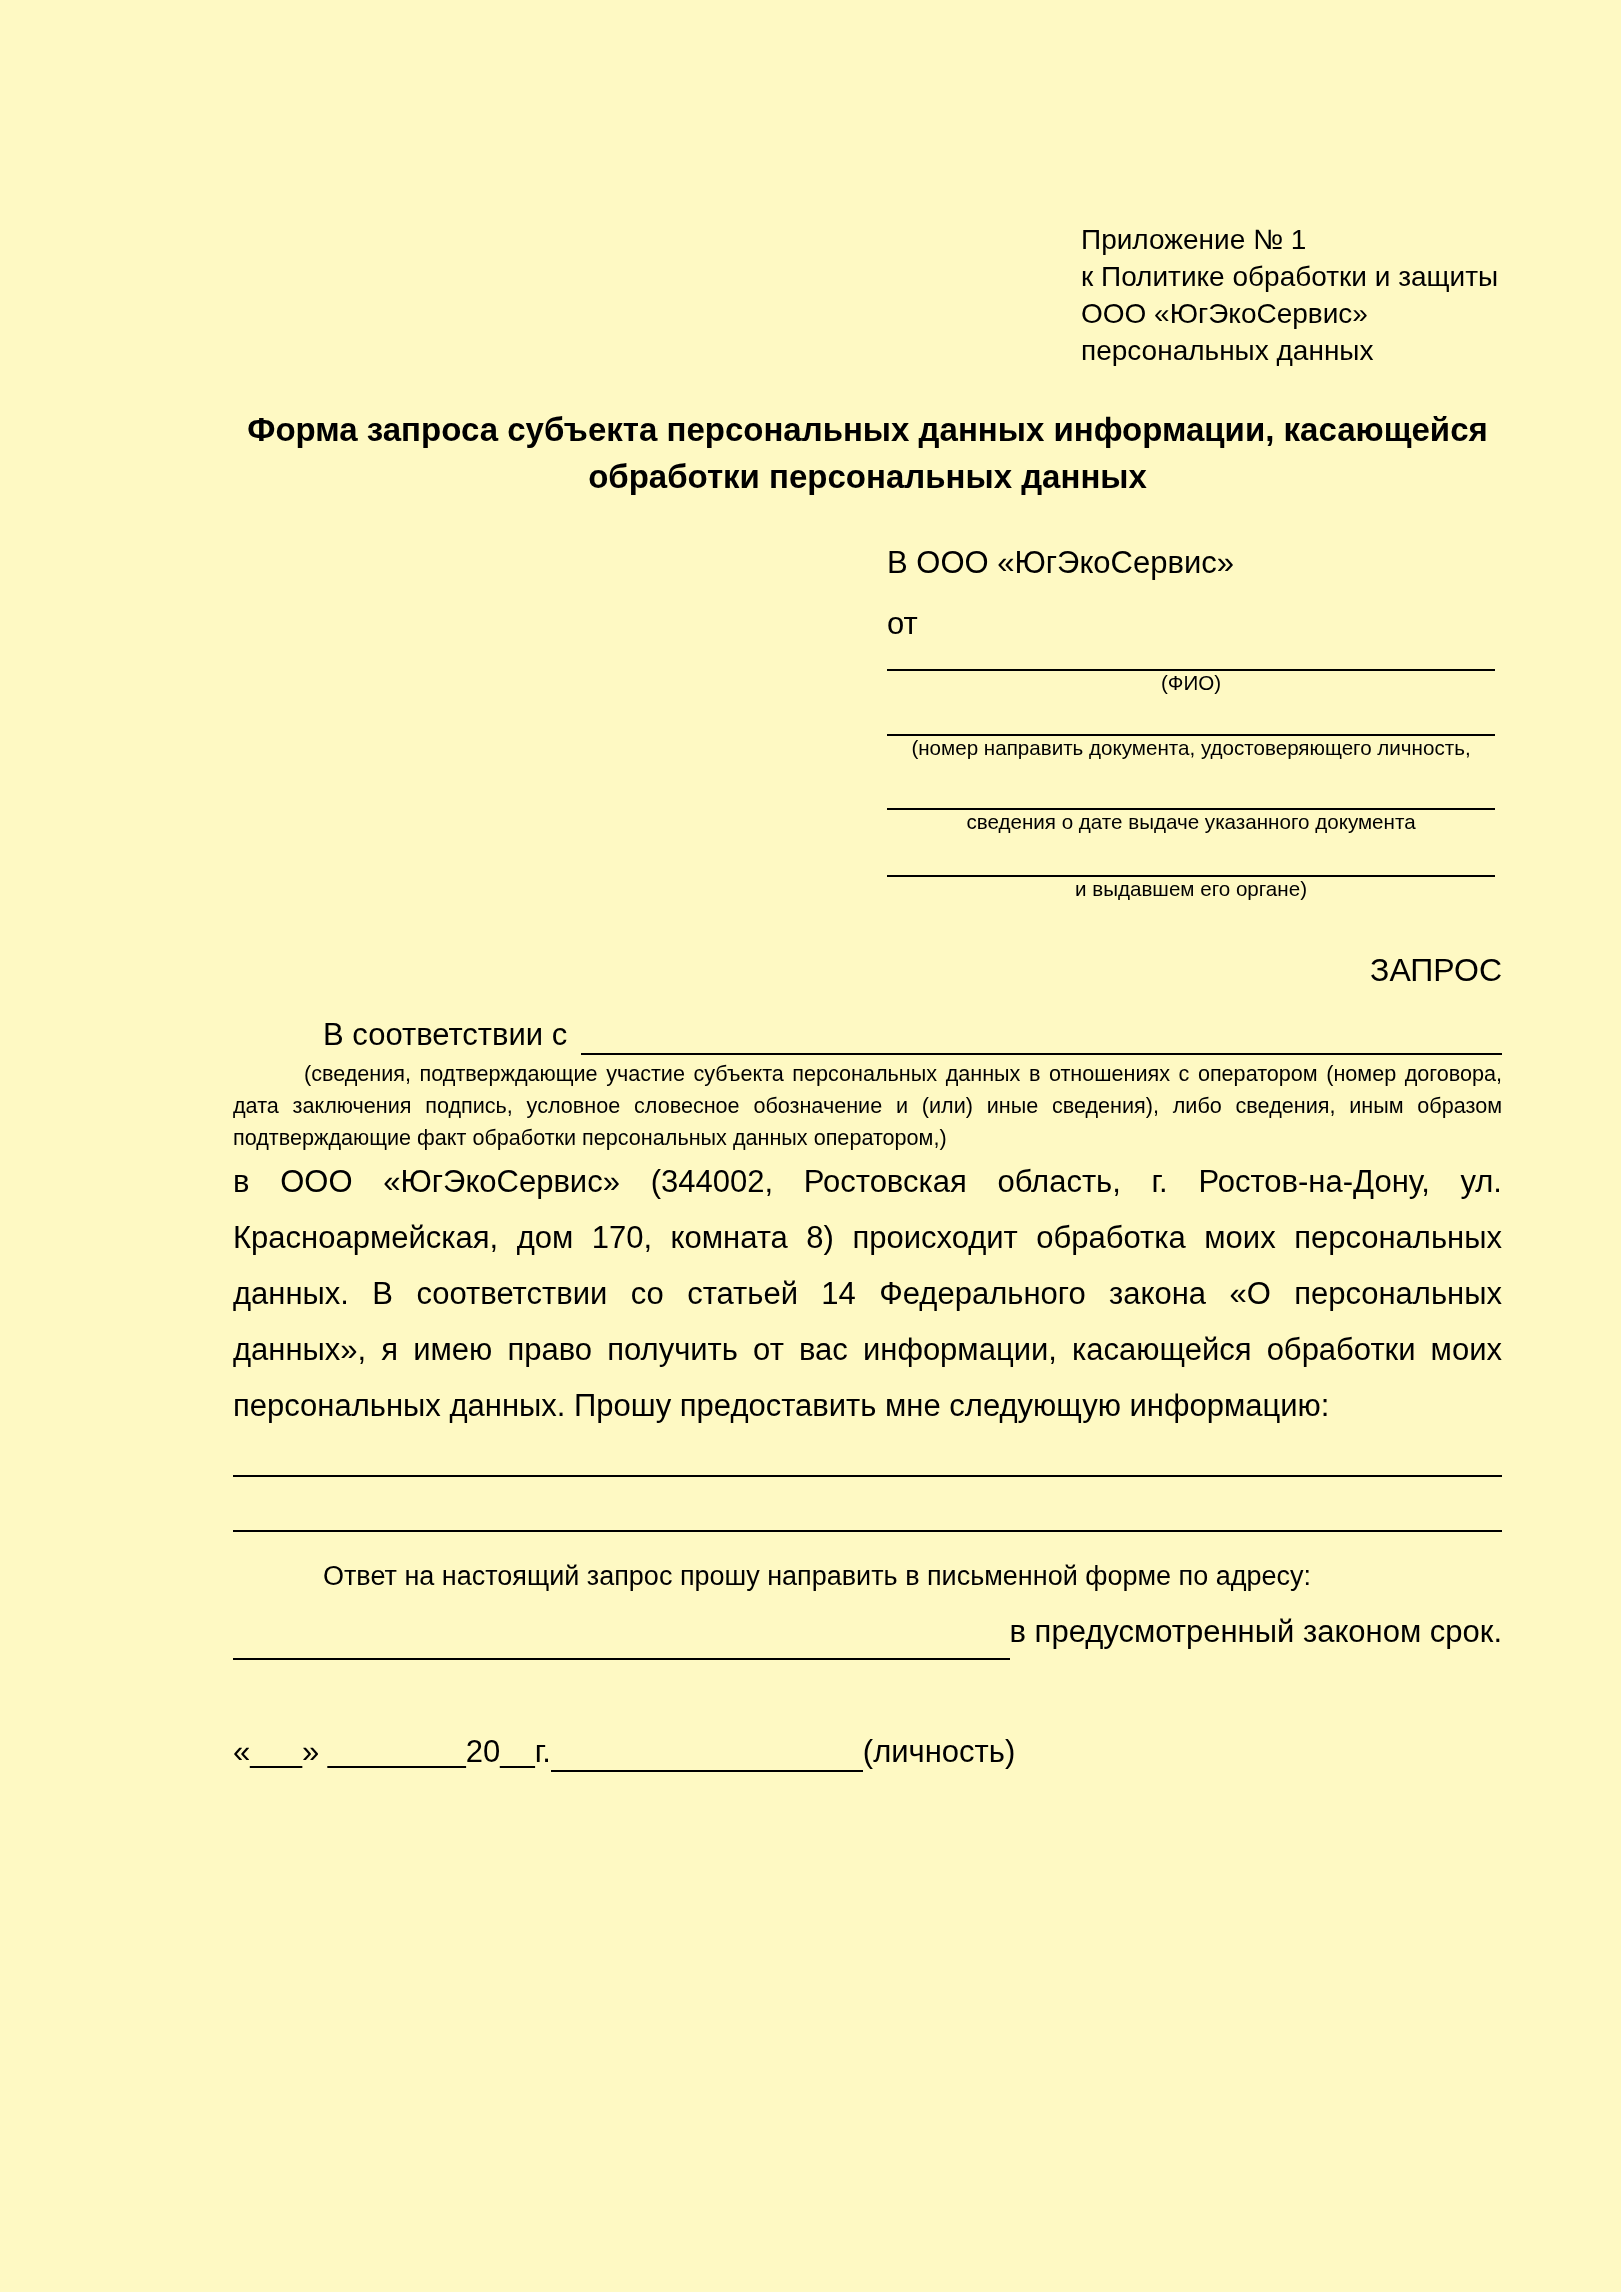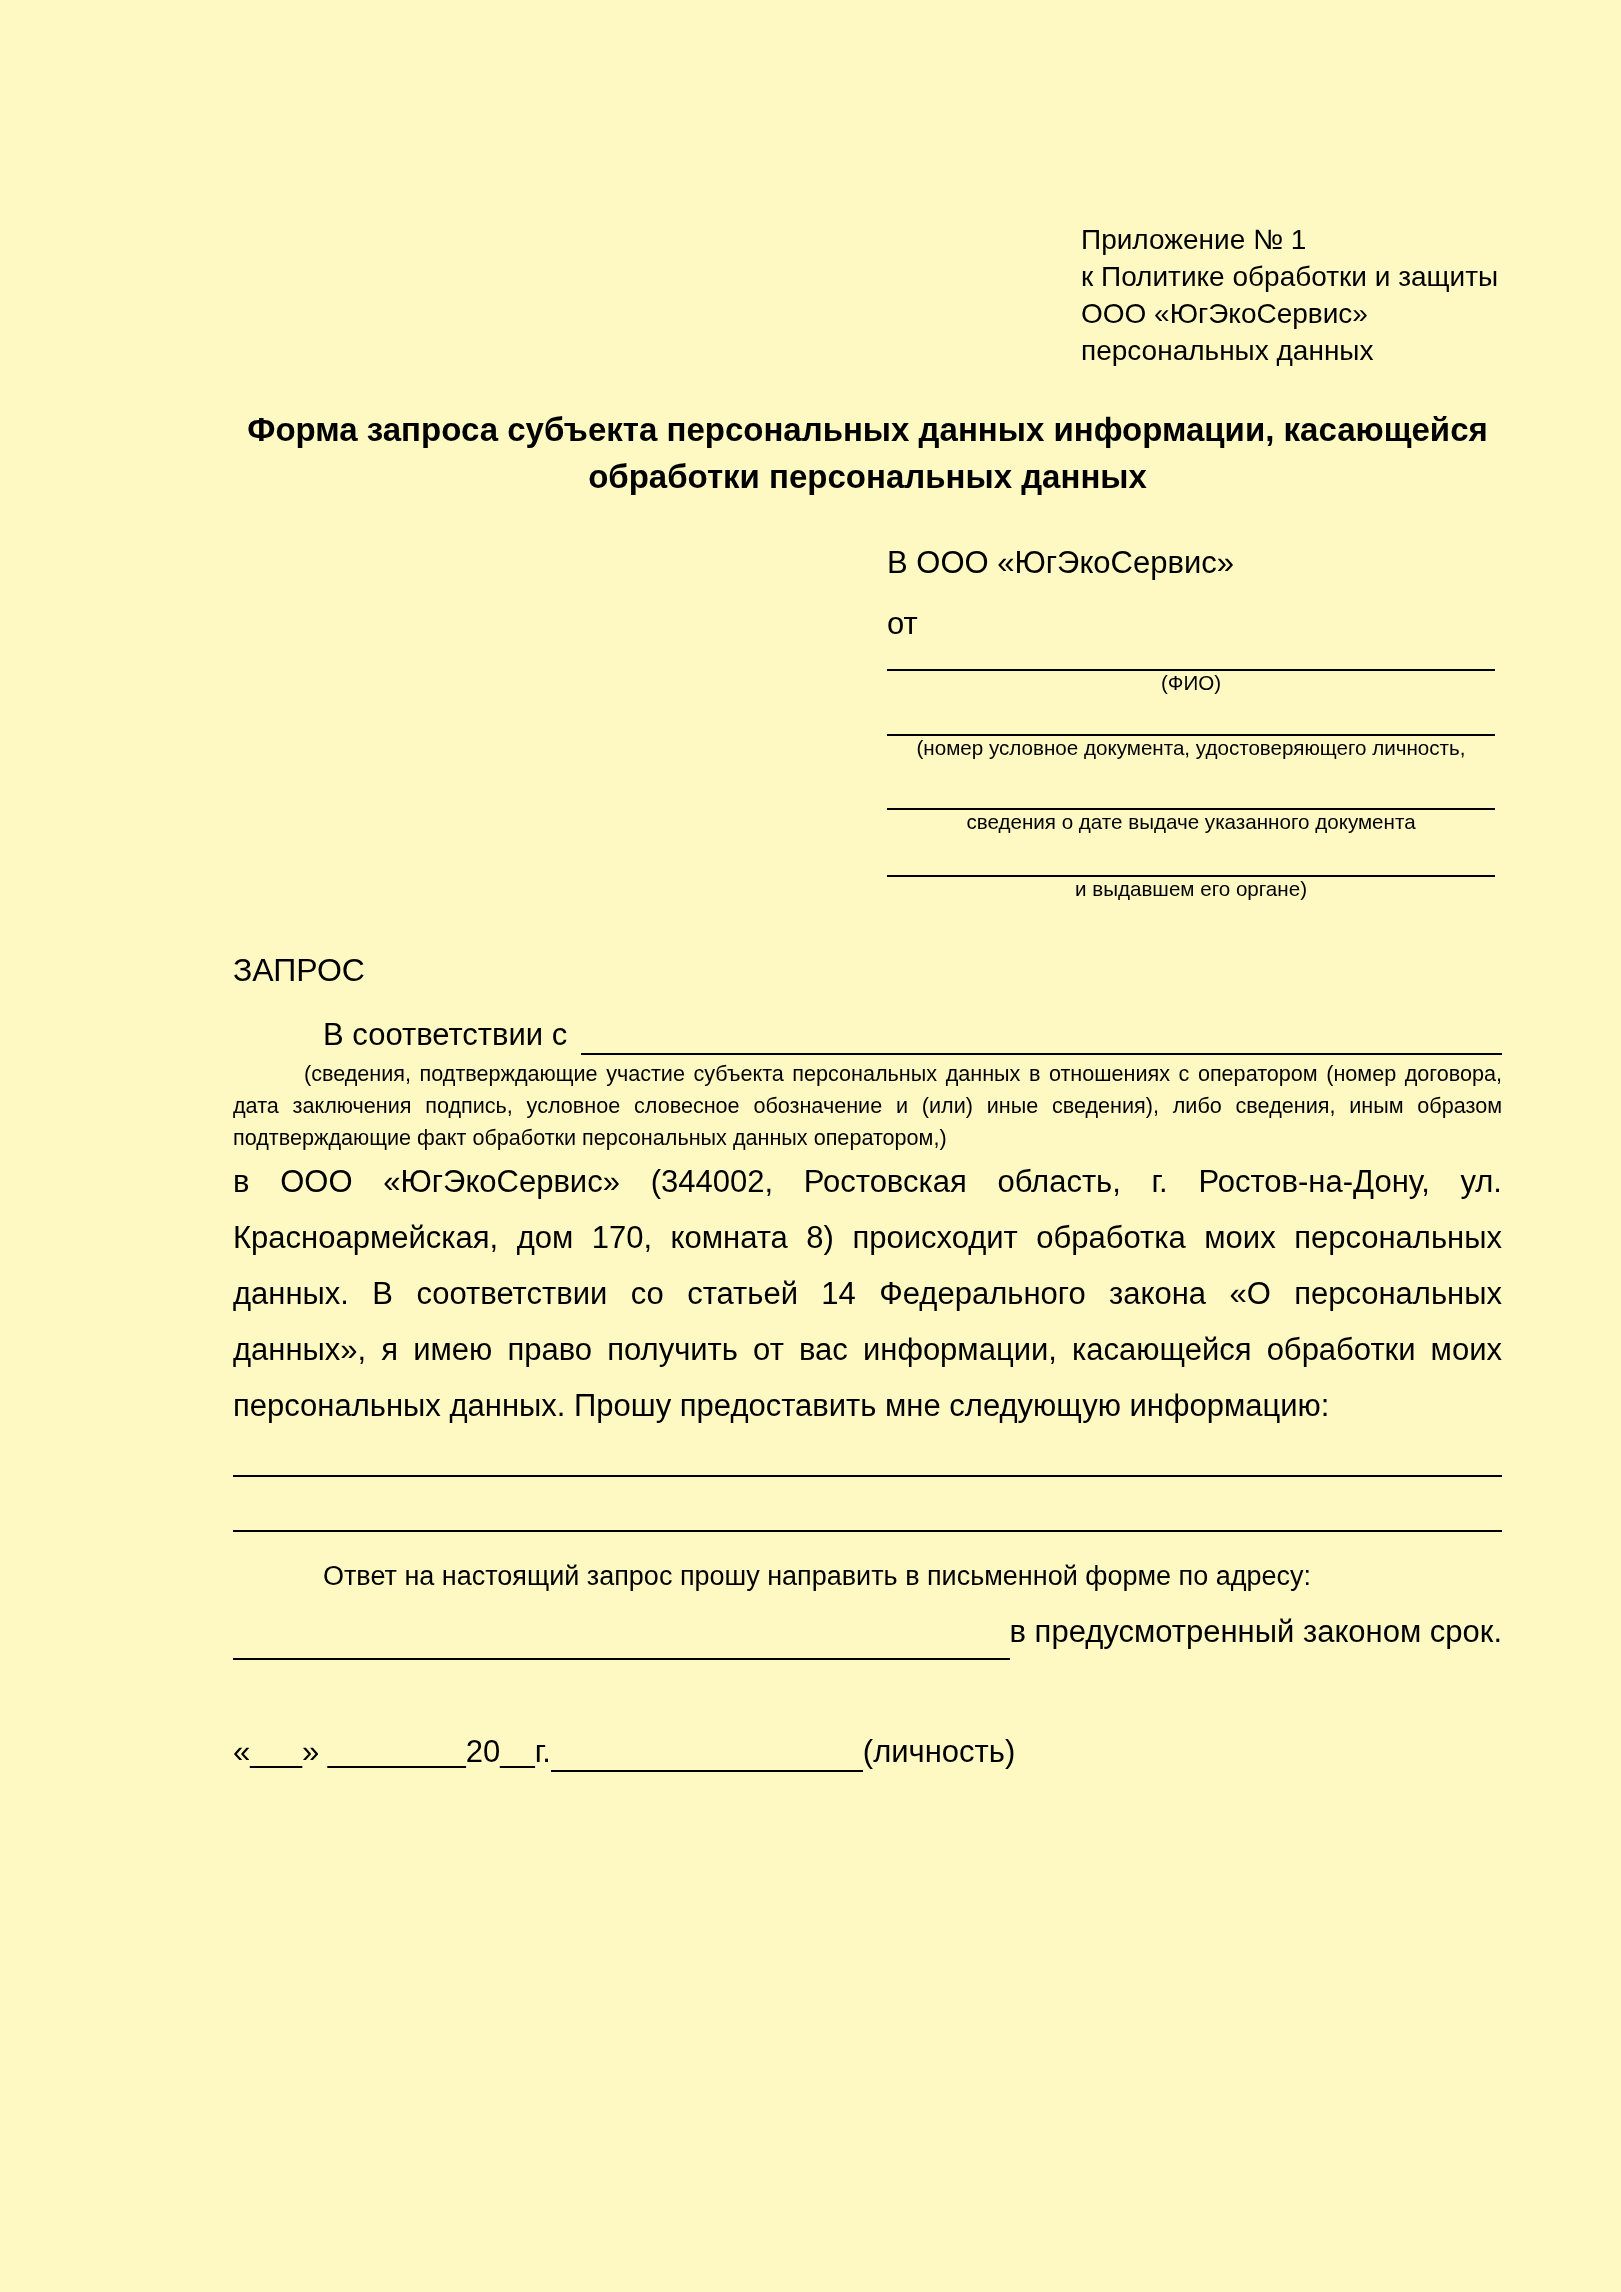--- a/index.html
+++ b/index.html
@@ -43,21 +43,21 @@
   .fl-2{margin-top:39px;}
   .fl-3{margin-top:49px;}
   .fl-4{margin-top:41px;}
   .field-caption{
     text-align:center;
     font-size:20.6px;
     line-height:23.5px;
   }
   .request-heading{
     margin-top:51px;
-    text-align:left;
+    text-align:right;
     font-size:32px;
     line-height:39px;
   }
   .accordance{
     margin-top:23.5px;
     display:flex;
     align-items:flex-end;
     font-size:31px;
     line-height:41px;
     padding-left:90px;
@@ -140,21 +140,21 @@
   <div class="form-title">Форма запроса субъекта персональных данных информации, касающейся обработки персональных данных</div>
 
   <div class="addressee">
     <div class="to">В ООО «ЮгЭкоСервис»</div>
     <div class="from">от</div>
 
     <div class="field-line fl-1"></div>
     <div class="field-caption">(ФИО)</div>
 
     <div class="field-line fl-2"></div>
-    <div class="field-caption">(номер условное документа, удостоверяющего личность,</div>
+    <div class="field-caption">(номер направить документа, удостоверяющего личность,</div>
 
     <div class="field-line fl-3"></div>
     <div class="field-caption">сведения о дате выдаче указанного документа</div>
 
     <div class="field-line fl-4"></div>
     <div class="field-caption">и выдавшем его органе)</div>
   </div>
 
   <div class="request-heading">ЗАПРОС</div>
 

